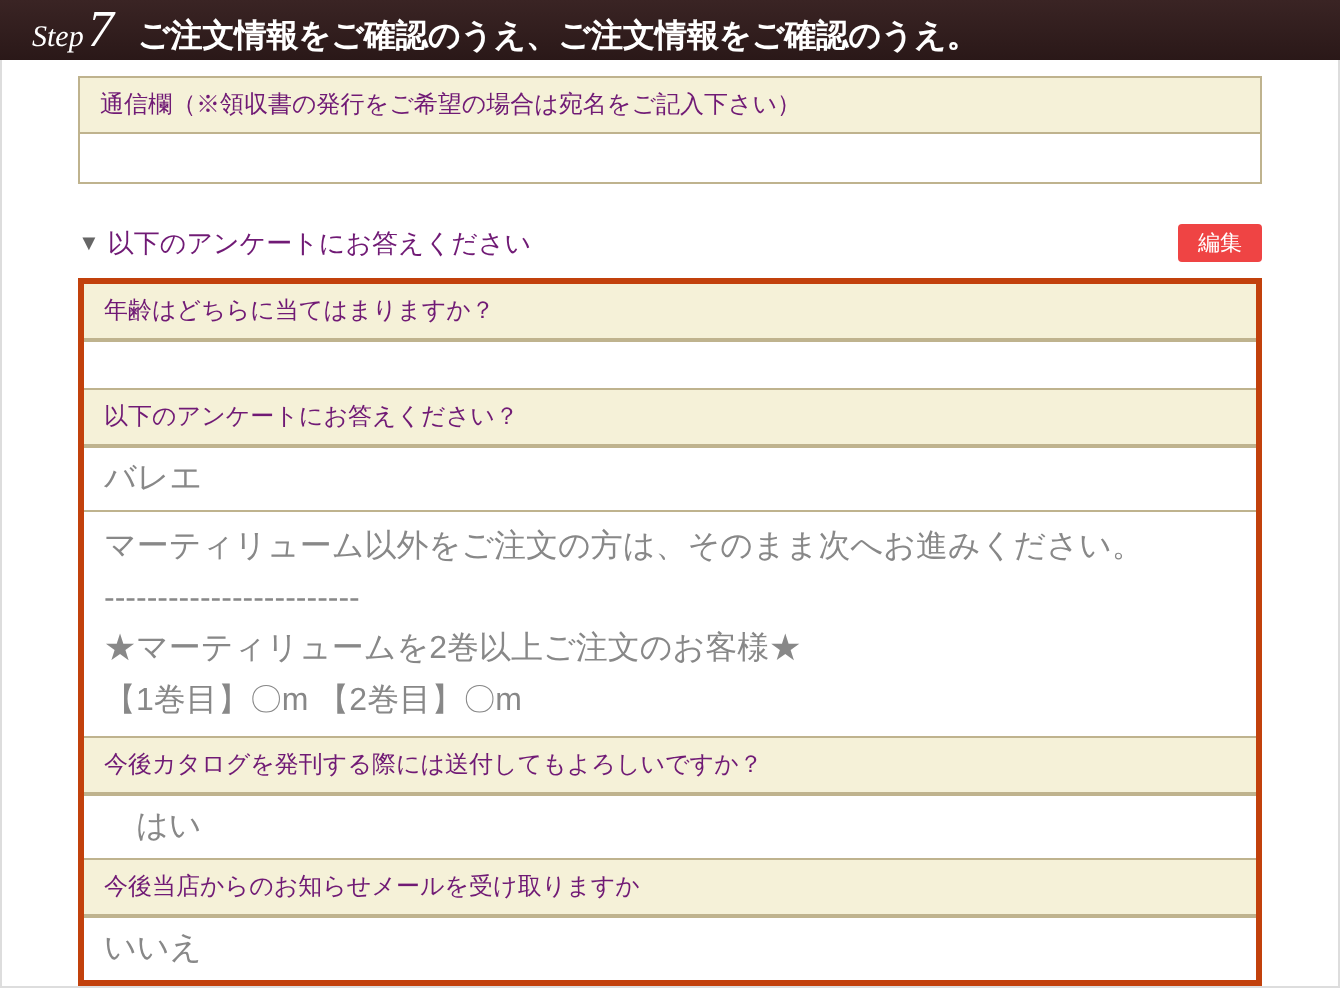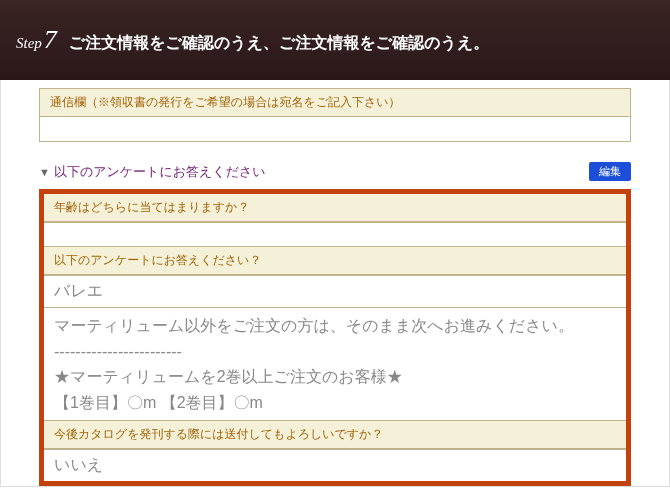--- a/index.html
+++ b/index.html
@@ -1,30 +1,30 @@
 <!DOCTYPE html>
 <html><head>
 <meta charset="utf-8">
 <style>
 *{margin:0;padding:0;box-sizing:border-box}
 body{font-family:"MS PGothic","Hiragino Kaku Gothic Pro",sans-serif;background:#fff;width:670px;height:500px;overflow:hidden}
-.step-header{background:linear-gradient(to bottom,#3a2424,#2a1818);color:#fff;padding:25px 16px;display:flex;align-items:baseline;gap:12px}
+.step-header{background:linear-gradient(to bottom,#3a2424,#2a1818);color:#fff;padding:0 16px;display:flex;align-items:baseline;gap:12px}
 .step-label{font-family:Georgia,serif;font-size:15px;font-style:italic}
 .step-num{font-size:26px;font-family:Georgia,serif;font-style:italic;margin-left:2px}
 .step-title{font-size:16px;font-weight:bold}
 .main{padding:8px 8px 0;background:#fff;border:1px solid #ddd;border-top:none;margin:0}
 .section-box{border:1px solid #bfb38e;margin:0 30px 6px}
-.yellow-row{background:#f5f1d8;padding:5px 10px;font-size:12px;color:#a16207;border-bottom:1px solid #bfb38e}
+.yellow-row{background:#f5f1d8;padding:5px 10px;font-size:12px;color:#701a75;border-bottom:1px solid #bfb38e}
 .white-row{background:#fff;padding:5px 10px;font-size:16px;color:#888;min-height:24px}
 .multi-line{line-height:1.6}
 .survey-header{display:flex;align-items:center;margin:20px 30px 8px}
 .tri{color:#666;font-size:11px;margin-right:4px}
 .survey-title{color:#701a75;font-size:13px;flex:1}
-.edit-badge{background:#1d4ed8;color:#fff;font-size:11px;padding:2px 10px;border-radius:2px}
-.survey-table{border:5px solid #c2410c;margin:0 30px}
+.edit-badge{background:#ef4444;color:#fff;font-size:11px;padding:2px 10px;border-radius:2px}
+.survey-table{border:3px solid #c2410c;margin:0 30px}
 .survey-table .yellow-row+.yellow-row,.survey-table .white-row+.yellow-row,.survey-table .yellow-row+.white-row,.survey-table .white-row+.white-row{border-top:1px solid #bfb38e}
 </style>
 </head>
 <body>
 
 <div class="step-header">
   <span><span class="step-label">Step</span><span class="step-num">7</span></span>
   <span class="step-title">ご注文情報をご確認のうえ、ご注文情報をご確認のうえ。</span>
 </div>
 
@@ -41,16 +41,18 @@
     <span class="edit-badge">編集</span>
   </div>
 
   <div class="survey-table" id="survey-table">
       <div class="yellow-row">年齢はどちらに当てはまりますか？</div>
       <div class="white-row"></div>
       <div class="yellow-row">以下のアンケートにお答えください？</div>
       <div class="white-row">バレエ</div>
       <div class="white-row multi-line">マーティリューム以外をご注文の方は、そのまま次へお進みください。<br>------------------------<br>★マーティリュームを2巻以上ご注文のお客様★<br>【1巻目】〇m 【2巻目】〇m</div>
       <div class="yellow-row">今後カタログを発刊する際には送付してもよろしいですか？</div>
+      <div class="white-row">　はい</div>
+      <div class="yellow-row">今後当店からのお知らせメールを受け取りますか</div>
       <div class="white-row">いいえ</div>
     </div>
 
 </div>
 
 </body></html>

